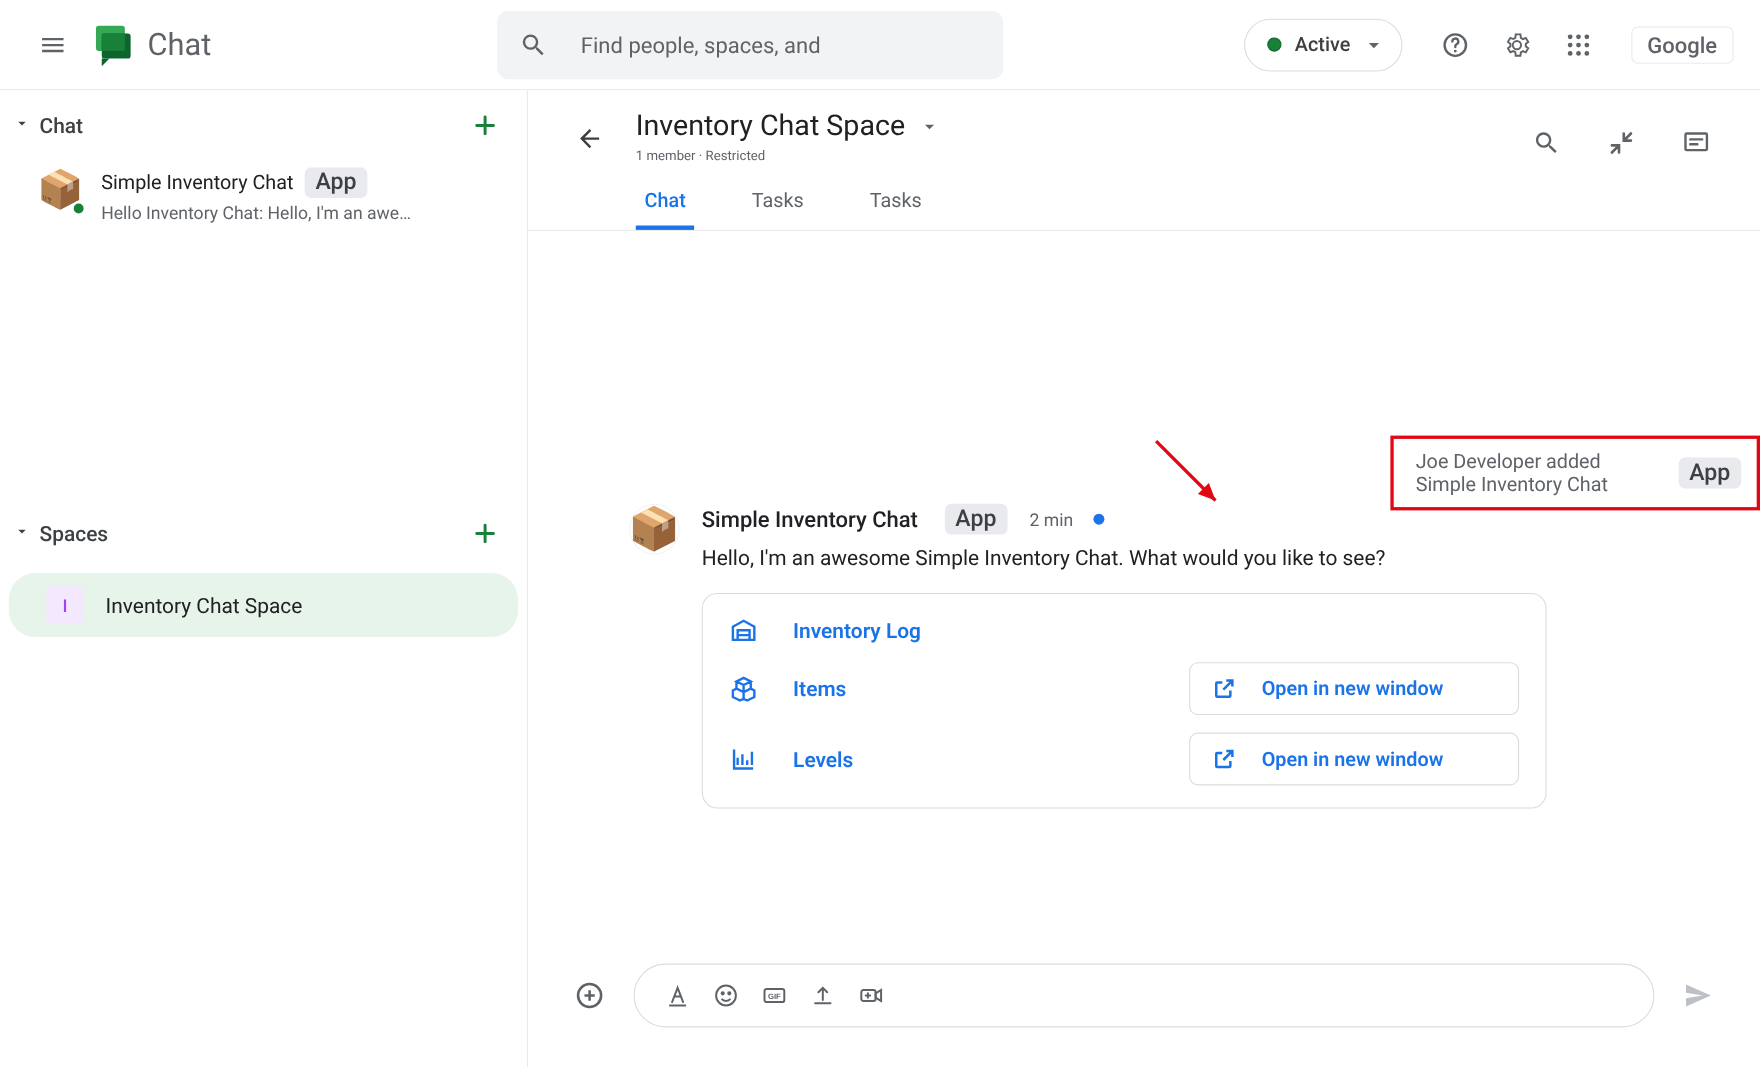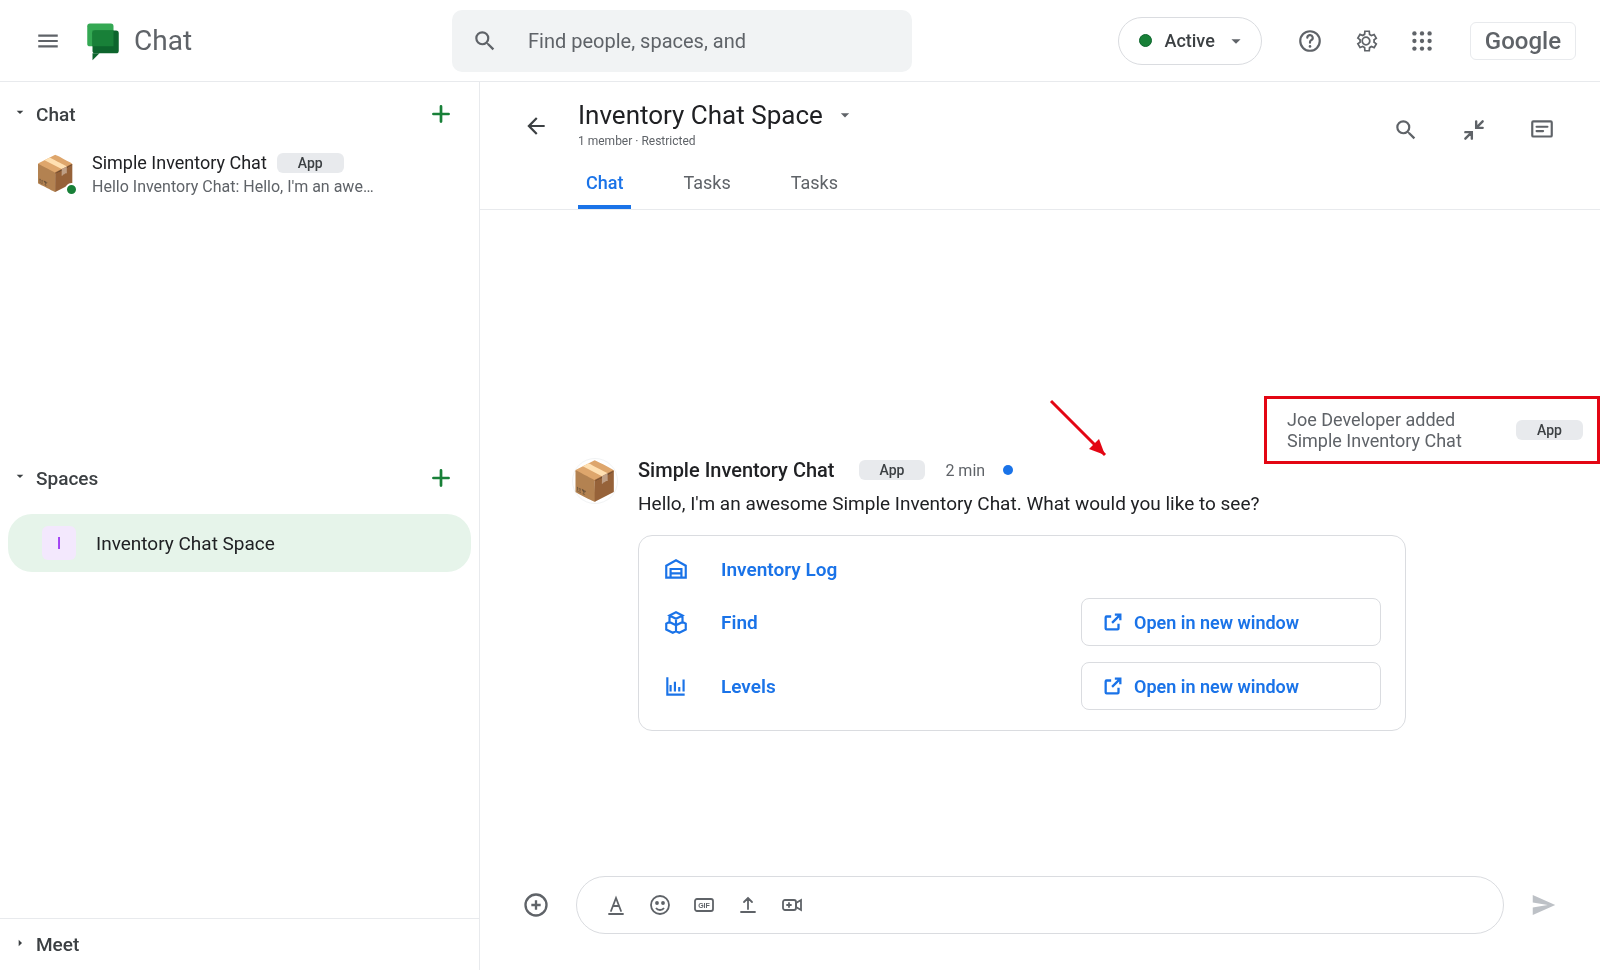--- a/index.html
+++ b/index.html
@@ -48,21 +48,21 @@
   margin-right: 24px;
   cursor:pointer;
 }
 .status-dot { width:13px;height:13px;background:#188038;border-radius:50%;margin-right:12px; border:1px solid #0d652d;}
 .status-text { font-size:18px; color:#3c4043; font-weight:500;}
 .status-pill svg { width:22px;height:22px;fill:#5f6368;margin-left:10px;}
 .icon-btn { width:48px;height:48px;display:flex;align-items:center;justify-content:center;cursor:pointer;border-radius:50%;margin-right:8px;}
 .icon-btn svg { width:26px;height:26px;fill:#5f6368; }
 .google-logo {
   margin-left: 16px;
-  font-size: 24px;
+  font-size: 20px;
   color:#5f6368;
   font-weight:500;
   padding: 4px 14px;
   border:1px solid #e8eaed;
   border-radius:6px;
 }
 
 
 .body { display:flex; height: calc(100% - 82px); }
 .sidebar { width: 480px; border-right: 1px solid #e8eaed; display:flex; flex-direction:column; }
@@ -82,21 +82,21 @@
   display:flex; align-items:flex-start;
   padding: 6px 20px 10px 34px;
   cursor:pointer;
 }
 .chat-avatar { position:relative; width:42px;height:42px; }
 .box-icon { font-size:34px; line-height:42px;}
 .presence { position:absolute; bottom:-2px; right:-2px; width:13px;height:13px;background:#188038;border-radius:50%;border:2px solid #fff;}
 .chat-text { margin-left:16px; flex:1; overflow:hidden;}
 .chat-name-line { display:flex; align-items:center; }
 .chat-name { font-size:18px; color:#202124;}
-.app-badge { background:#e8eaed; color:#3c4043; font-size:14px; font-weight:500; border-radius:6px; padding:2px 21px; margin-left:10px; }
+.app-badge { background:#e8eaed; color:#3c4043; font-size:21px; font-weight:500; border-radius:6px; padding:2px 10px; margin-left:10px; }
 .chat-preview { font-size:16px; color:#5f6368; white-space:nowrap; overflow:hidden; text-overflow:ellipsis; margin-top:4px;}
 
 .sidebar-flex-fill { flex:1; }
 .space-item {
   display:flex; align-items:center;
   padding: 12px 20px 12px 34px;
   margin: 4px 8px;
   border-radius: 24px;
   background: #e6f4ea;
   cursor:pointer;
@@ -167,21 +167,21 @@
 .card-row svg { width:26px;height:26px; stroke:#1a73e8; fill:none; stroke-width:2;}
 .card-label { font-size:19px; font-weight:600; color:#1a73e8; margin-left:32px;}
 .open-btn {
   border:1px solid #dadce0;
   border-radius:8px;
   padding: 12px 20px;
   display:flex; align-items:center;
   cursor:pointer;
 }
 .open-btn svg { width:22px;height:22px; stroke:#1a73e8; fill:none; stroke-width:2.5;}
-.open-label { font-size:18px; font-weight:600; color:#1a73e8; margin-left:10px;}
+.open-label { font-size:18px; font-weight:600; color:#1a73e8; margin-left:23px;}
 .full-span { grid-column: 1 / -1; }
 
 .composer-area {
   display:flex; align-items:center;
   padding: 16px 36px 36px 36px;
 }
 .add-btn { width:40px;height:40px;display:flex;align-items:center;justify-content:center;cursor:pointer;border-radius:50%;}
 .add-btn svg{width:28px;height:28px;fill:none;stroke:#5f6368;stroke-width:2;}
 .composer {
   flex:1;
@@ -304,26 +304,20 @@
           </svg>
       </div>
     </div>
     <div class="space-item">
       <div class="space-avatar">I</div>
       <span class="space-name">Inventory Chat Space</span>
     </div>
 
     <div class="sidebar-flex-fill"></div>
 
-    <div class="section-header meet-section">
-      <span class="caret collapsed"><svg viewBox="0 0 24 24">
-            <path d="M7 10l5 5 5-5z"></path>
-          </svg></span>
-      <span class="section-title">Meet</span>
-    </div>
   </div>
 
   <div class="main">
     <div class="space-header">
       <div class="back-btn">
         <svg viewBox="0 0 24 24">
             <path d="M20 11H7.83l5.59-5.59L12 4l-8 8 8 8 1.41-1.41L7.83 13H20z"></path>
           </svg>
       </div>
       <div class="space-info">
@@ -390,21 +384,21 @@
             <div class="card-row full-span">
               <svg viewBox="0 0 24 24">
                   <path d="M3 9 L12 4 L21 9 V20 H3 Z M7 20 V12 H17 V20 M7 16 H17"></path>
                 </svg>
               <span class="card-label">Inventory Log</span>
             </div>
             <div class="card-row">
               <svg viewBox="0 0 24 24">
                   <path d="M12 3 L18 6 L12 9 L6 6 Z M6 6 V12 L12 15 V9 M18 6 V12 L12 15 M6 12 L3 13.5 V19 L9 22 L12 20.5 M18 12 L21 13.5 V19 L15 22 L12 20.5 V15"></path>
                 </svg>
-              <span class="card-label">Find</span>
+              <span class="card-label">Items</span>
             </div>
             <div class="open-btn">
               <svg viewBox="0 0 24 24">
                   <path d="M14 4h6v6M20 4l-9 9M18 14v5a1 1 0 0 1-1 1H5a1 1 0 0 1-1-1V7a1 1 0 0 1 1-1h5"></path>
                 </svg>
               <span class="open-label">Open in new window</span>
             </div>
             <div class="card-row">
               <svg viewBox="0 0 24 24">
                   <path d="M4 4 V20 H20 M7 17 V11 M11 17 V8 M15 17 V13 M19 17 V6"></path>

